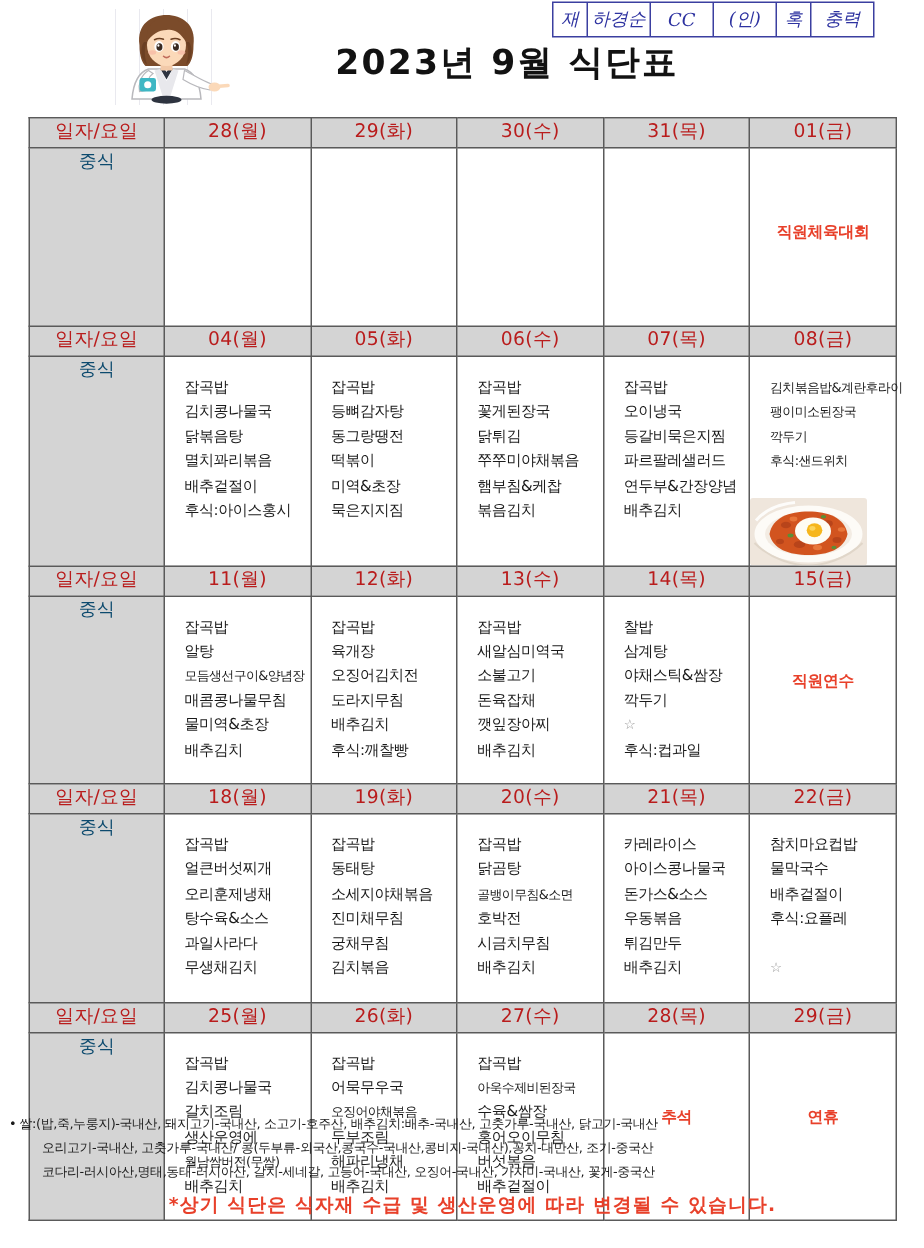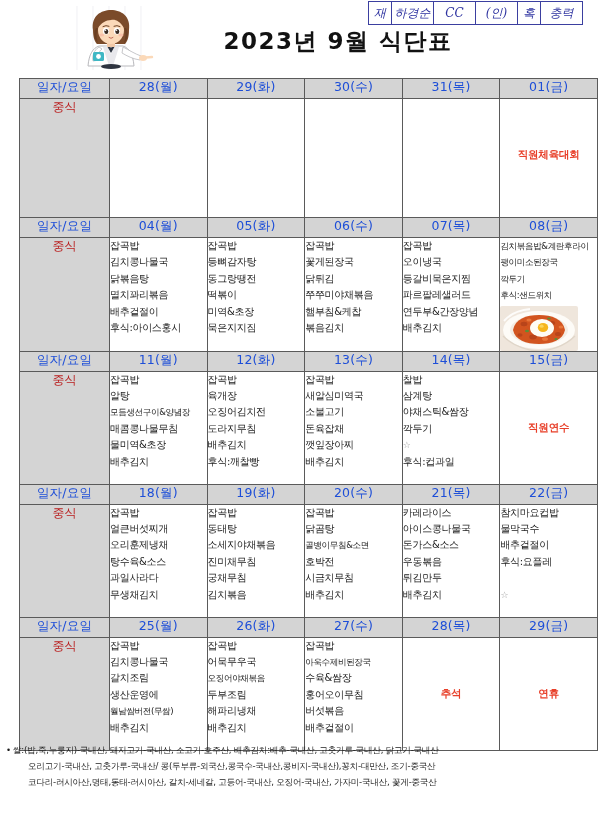--- a/index.html
+++ b/index.html
@@ -92,40 +92,40 @@
   .col-label { width: 90px; }
   .col-day   { width: 97.6px; }
 
   tr.week-head th {
     background: #d4d4d4;
     height: 19px;
     font-size: 12.5px;
     font-weight: normal;
     text-align: center;
     vertical-align: middle;
-    color: #1d4ed8;
+    color: #b91c1c;
     letter-spacing: 0.2px;
   }
   td.meal-label {
     background: #d4d4d4;
     text-align: center;
     vertical-align: middle;
     font-size: 12px;
-    color: #b91c1c;
+    color: #0c4a6e;
   }
   td.day-cell {
     background: #ffffff;
     padding: 2px 0 2px 4px;
     height: 112px;
     margin-top: 48px;
   }
   td.day-cell.empty-row { height: 118px; }
   ul.dish-list {
     margin: 0;
-    padding: 0;
+    padding: 13px;
     list-style: none;
   }
   ul.dish-list li {
     font-size: 10px;
     line-height: 16.4px;
     white-space: nowrap;
     color: #1a1a1a;
     letter-spacing: -0.3px;
   }
   ul.dish-list li.small {
@@ -561,13 +561,14 @@
 <div id="footer">
   <div class="footer-line">
     <span class="footer-bullet">•</span><span>쌀:(밥,죽,누룽지)-국내산, 돼지고기-국내산, 소고기-호주산, 배추김치:배추-국내산, 고춧가루-국내산, 닭고기-국내산</span>
   </div>
   <div class="footer-line indent">
     <span>오리고기-국내산, 고춧가루-국내산/ 콩(두부류-외국산,콩국수-국내산,콩비지-국내산),꽁치-대만산, 조기-중국산</span>
   </div>
   <div class="footer-line indent">
     <span>코다리-러시아산,명태,동태-러시아산, 갈치-세네갈, 고등어-국내산, 오징어-국내산, 가자미-국내산, 꽃게-중국산</span>
   </div>
+  <div id="footer-warning">*상기 식단은 식자재 수급 및 생산운영에 따라 변경될 수 있습니다.</div>
 </div>
 
 </body></html>

